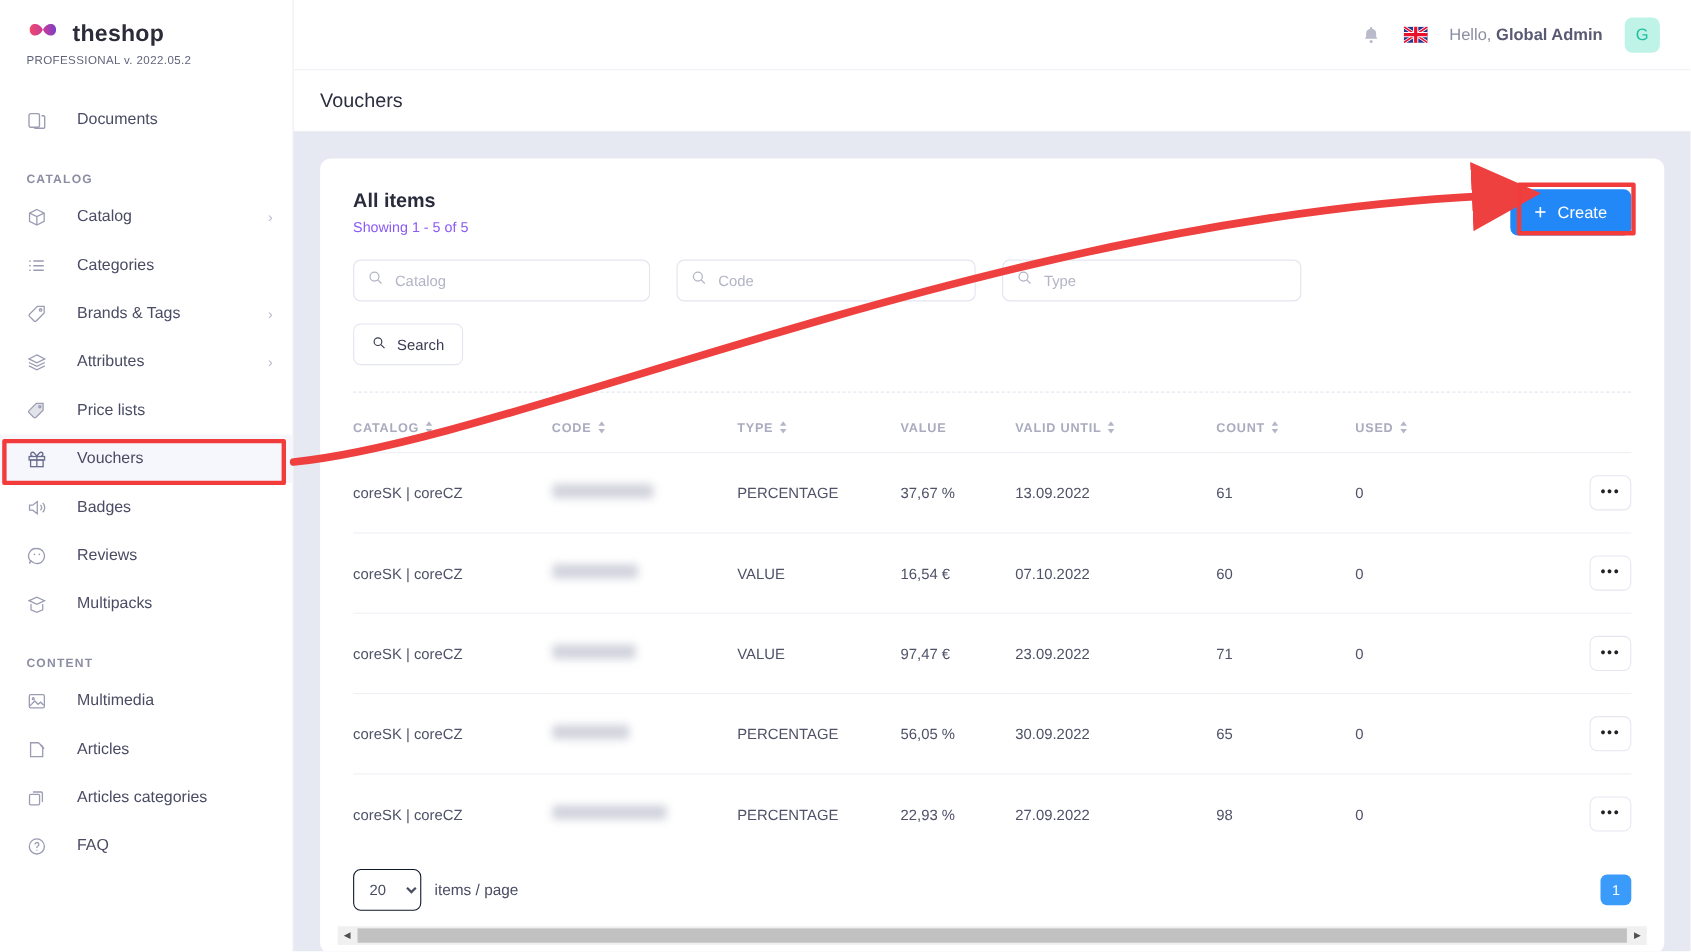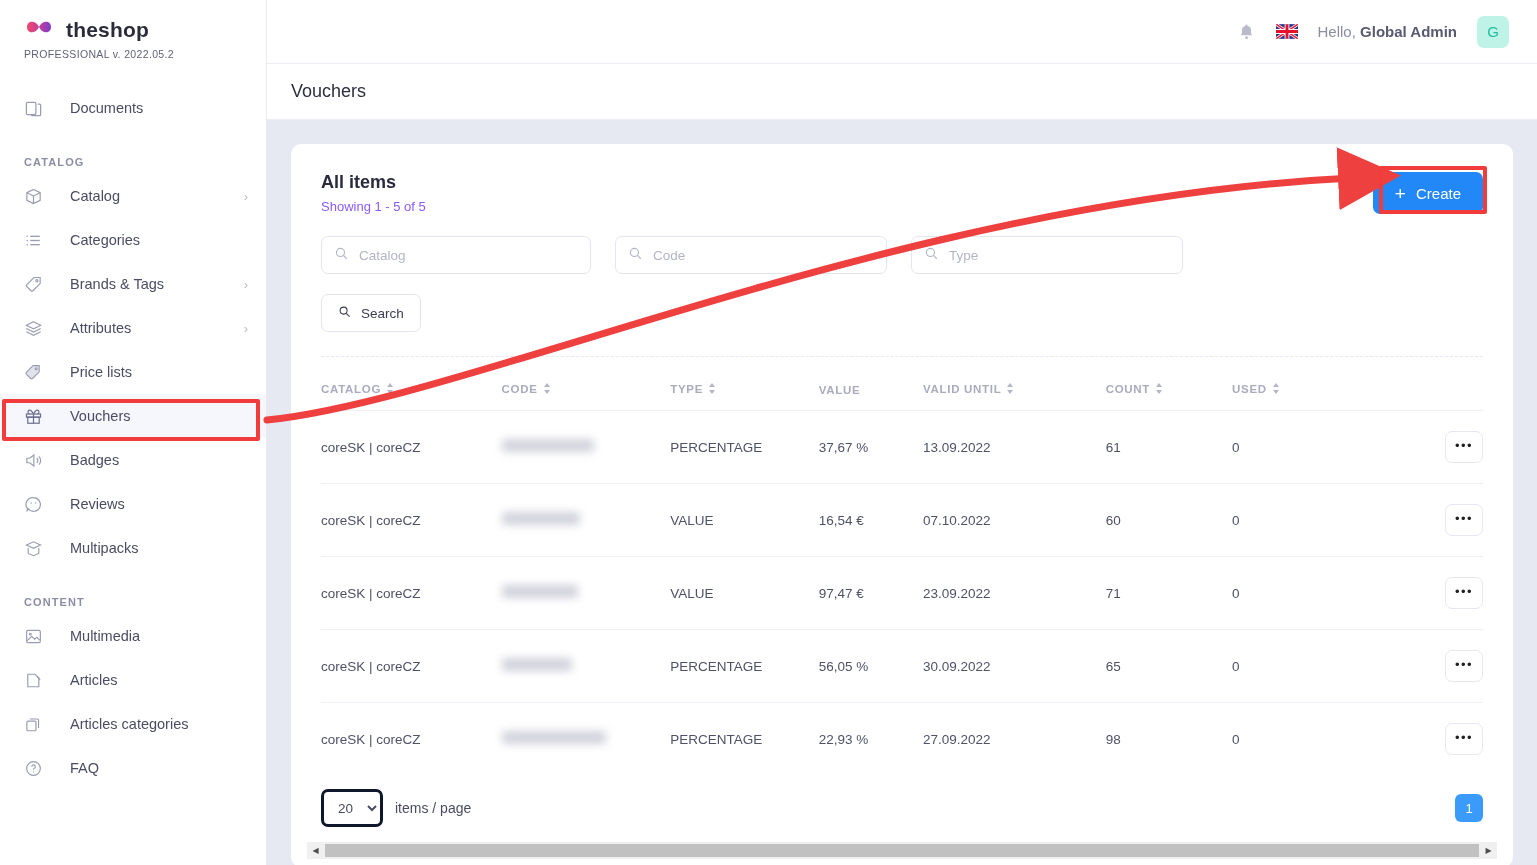--- a/index.html
+++ b/index.html
@@ -132,21 +132,21 @@
   }
   .act-btn {
     float: right; width: 38px; height: 32px; border: 1px solid #e6e8f1; border-radius: 7px;
     background: #fff; cursor: pointer; display: flex; align-items: center;
     justify-content: center; letter-spacing: 1.5px; color: #222; font-size: 13px;
     line-height: 1; padding-bottom: 3px;
   }
 
   .pager { display: flex; align-items: center; padding: 14px 30px 0 30px; }
   .pgsel {
-    width: 62px; height: 38px; border: 3px solid #0f172a; border-radius: 7px;
+    width: 62px; height: 38px; border: 1px solid #0f172a; border-radius: 7px;
     background: #fff; font-family: inherit; font-size: 13.5px; color: #4a4c63;
     padding-left: 10px; outline: none; cursor: pointer;
   }
   .pglbl { margin-left: 12px; font-size: 14px; color: #4a4c63; }
   .pgnum {
     margin-left: auto; width: 28px; height: 28px; border-radius: 6px; background: #3b9bfa;
     color: #fff; font-size: 13px; display: flex; align-items: center; justify-content: center;
     cursor: pointer;
   }
 

